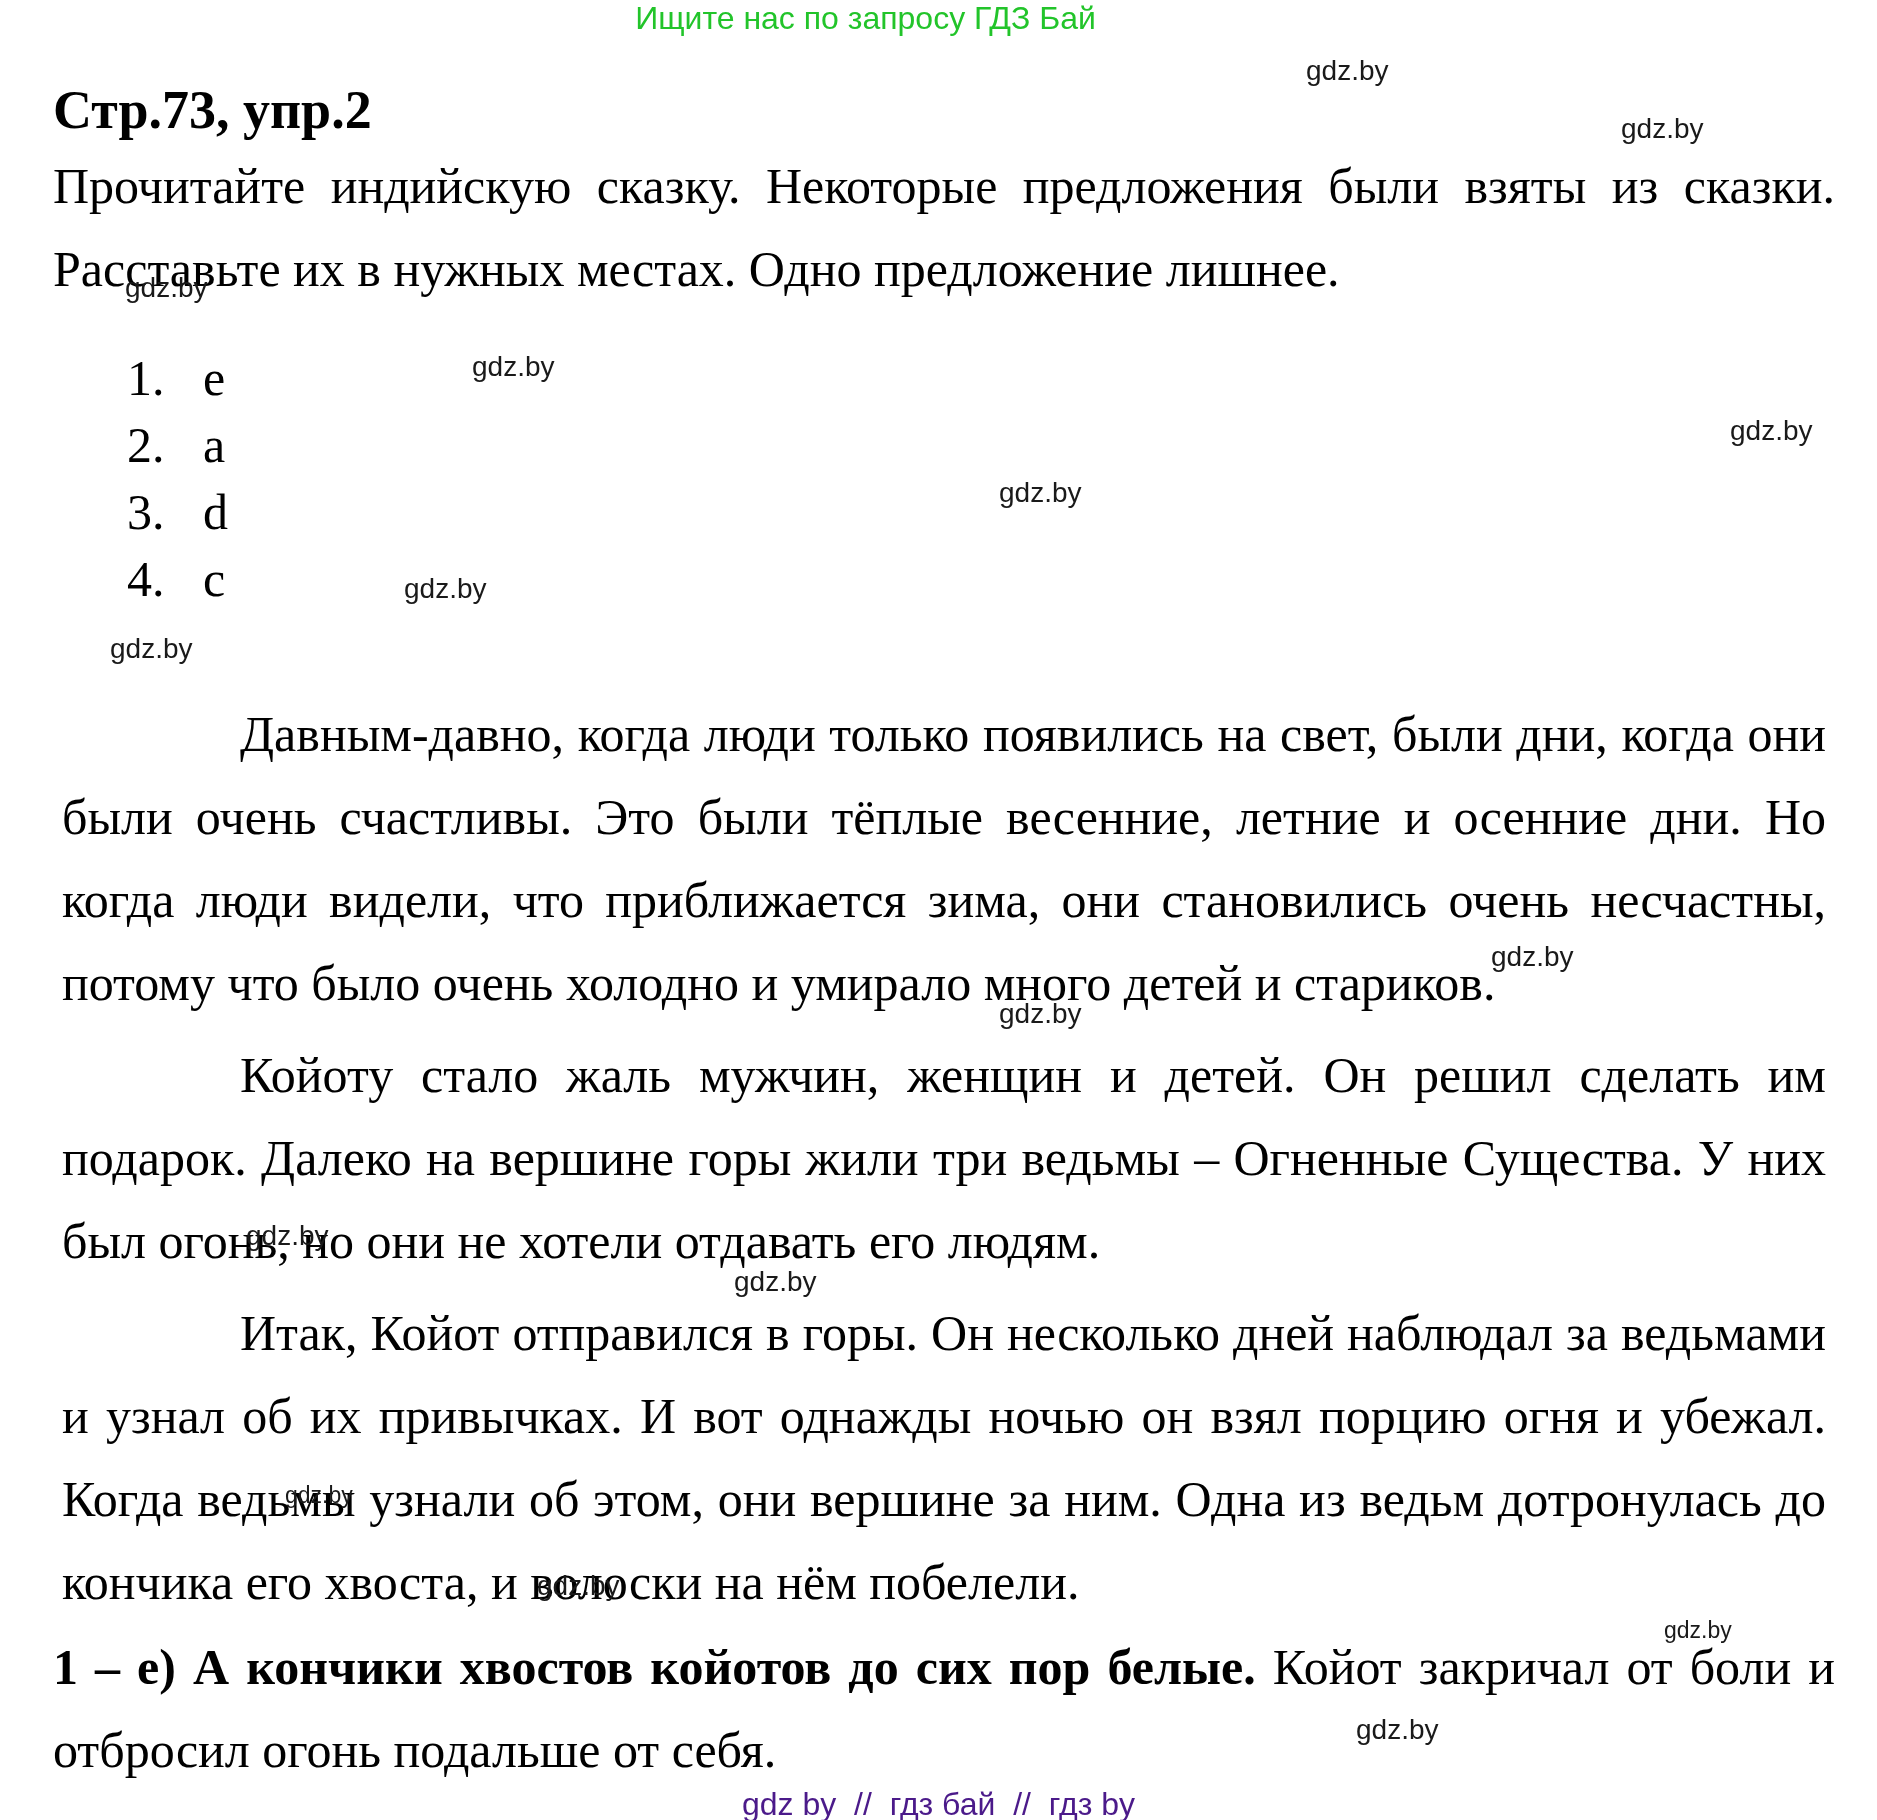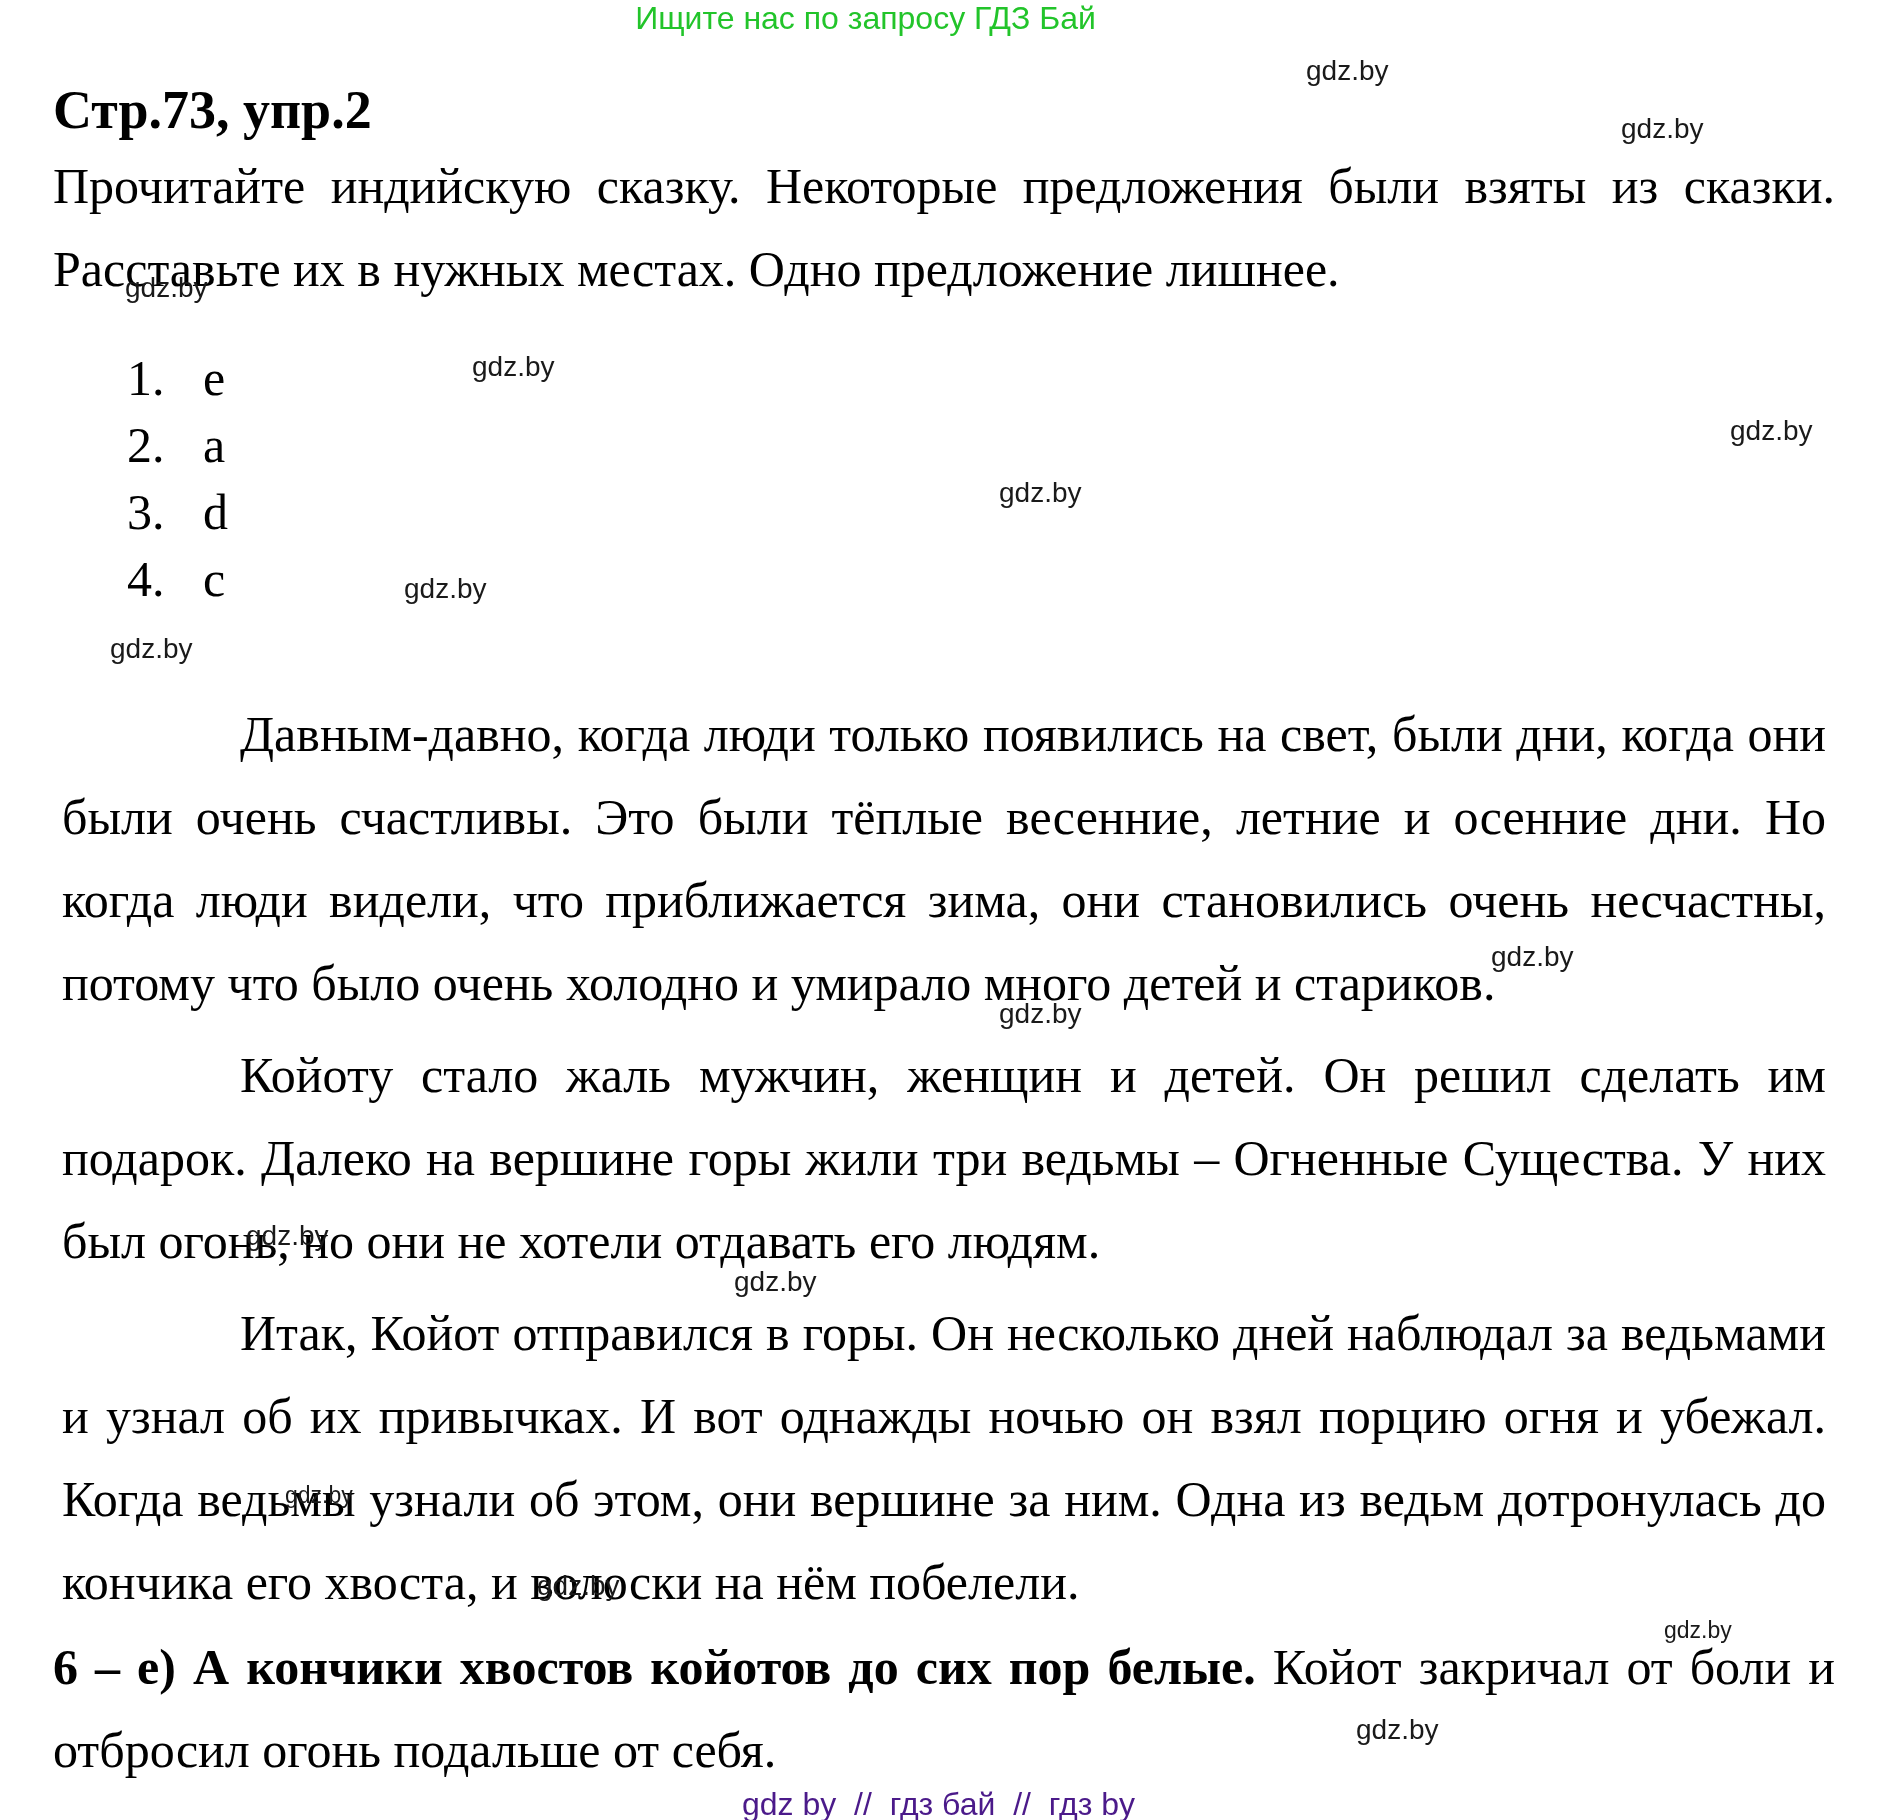--- a/index.html
+++ b/index.html
@@ -124,21 +124,21 @@
   </li>
 </ol>
 
 <div class="body-block story">
   <p>Давным-давно, когда люди только появились на свет, были дни, когда они были очень счастливы. Это были тёплые весенние, летние и осенние дни. Но когда люди видели, что приближается зима, они становились очень несчастны, потому что было очень холодно и умирало много детей и стариков.</p>
   <p>Койоту стало жаль мужчин, женщин и детей. Он решил сделать им подарок. Далеко на вершине горы жили три ведьмы – Огненные Существа. У них был огонь, но они не хотели отдавать его людям.</p>
   <p>Итак, Койот отправился в горы. Он несколько дней наблюдал за ведьмами и узнал об их привычках. И вот однажды ночью он взял порцию огня и убежал. Когда ведьмы узнали об этом, они вершине за ним. Одна из ведьм дотронулась до кончика его хвоста, и волоски на нём побелели.</p>
 </div>
 
 <div class="body-block answer-line">
-  <p><b>6 – e) А кончики хвостов койотов до сих пор белые.</b><span> Койот закричал от боли и отбросил огонь подальше от себя.</span></p>
+  <p><b>1 – e) А кончики хвостов койотов до сих пор белые.</b><span> Койот закричал от боли и отбросил огонь подальше от себя.</span></p>
 </div>
 
 <div class="wm" style="left:1306px; top:56px;">gdz.by</div>
 <div class="wm" style="left:1621px; top:114px;">gdz.by</div>
 <div class="wm" style="left:125px; top:273px;">gdz.by</div>
 <div class="wm" style="left:472px; top:352px;">gdz.by</div>
 <div class="wm" style="left:1730px; top:416px;">gdz.by</div>
 <div class="wm" style="left:999px; top:478px;">gdz.by</div>
 <div class="wm" style="left:404px; top:574px;">gdz.by</div>
 <div class="wm" style="left:110px; top:634px;">gdz.by</div>

